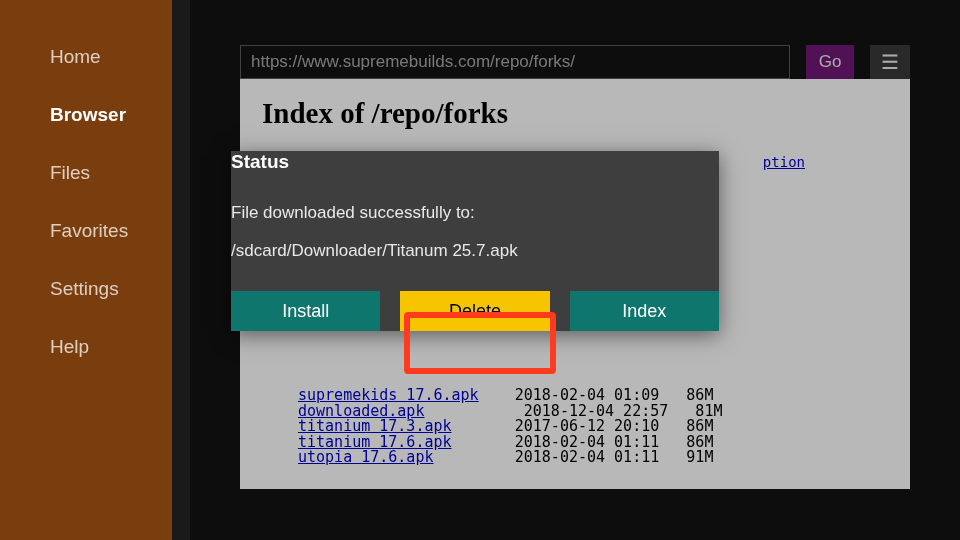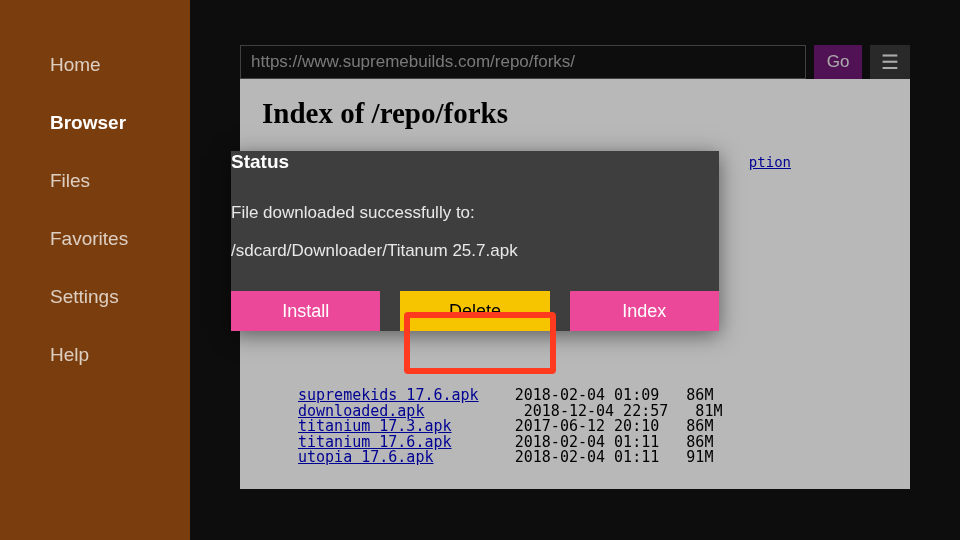--- a/index.html
+++ b/index.html
@@ -8,24 +8,24 @@
     height: 540px;
     background: #1a1a1a;
     font-family: Arial, sans-serif;
     position: relative;
     overflow: hidden;
   }
   .sidebar {
     position: absolute;
     left: 0;
     top: 0;
-    width: 190px;
+    width: 172px;
     height: 540px;
     background: #7a3e0e;
-    padding-top: 36px;
+    padding-top: 28px;
   }
   .sidebar-item {
     padding: 18px 0 18px 50px;
     color: rgba(255,255,255,0.75);
     font-size: 19px;
     cursor: pointer;
   }
   .sidebar-item.active {
     color: #ffffff;
     font-weight: bold;
@@ -34,21 +34,21 @@
     position: absolute;
     left: 190px;
     top: 0;
     width: 770px;
     height: 540px;
     background: #121212;
     padding: 45px 50px 0 50px;
   }
   .url-row {
     display: flex;
-    gap: 8px;
+    gap: 16px;
     margin-bottom: 0;
   }
   .url-input {
     flex: 1;
     height: 34px;
     background: transparent;
     border: 1px solid #5a5a5a;
     color: #a8a8a8;
     font-size: 17px;
     padding: 0 10px;
@@ -83,21 +83,21 @@
   }
   .page h1 {
     font-size: 29px;
     font-weight: bold;
     color: #000;
     margin-bottom: 10px;
     font-family: "Times New Roman", serif;
   }
   .desc-link {
     position: absolute;
-    right: 119px;
+    right: 105px;
     top: 75px;
     color: #0000cc;
     text-decoration: underline;
     font-family: monospace;
     font-size: 14px;
   }
   .listing {
     position: absolute;
     top: 309px;
     left: 58px;
@@ -146,21 +146,21 @@
     margin-bottom: 30px;
   }
   .dialog-buttons {
     display: flex;
     gap: 20px;
     justify-content: space-between;
   }
   .dialog-btn {
     flex: 1;
     height: 40px;
-    background: #ec4899;
+    background: #0f766e;
     color: #fff;
     font-size: 18px;
     display: flex;
     align-items: center;
     justify-content: center;
     cursor: pointer;
   }
   .dialog-btn.highlighted {
     background: #f6c500;
     color: #000;

